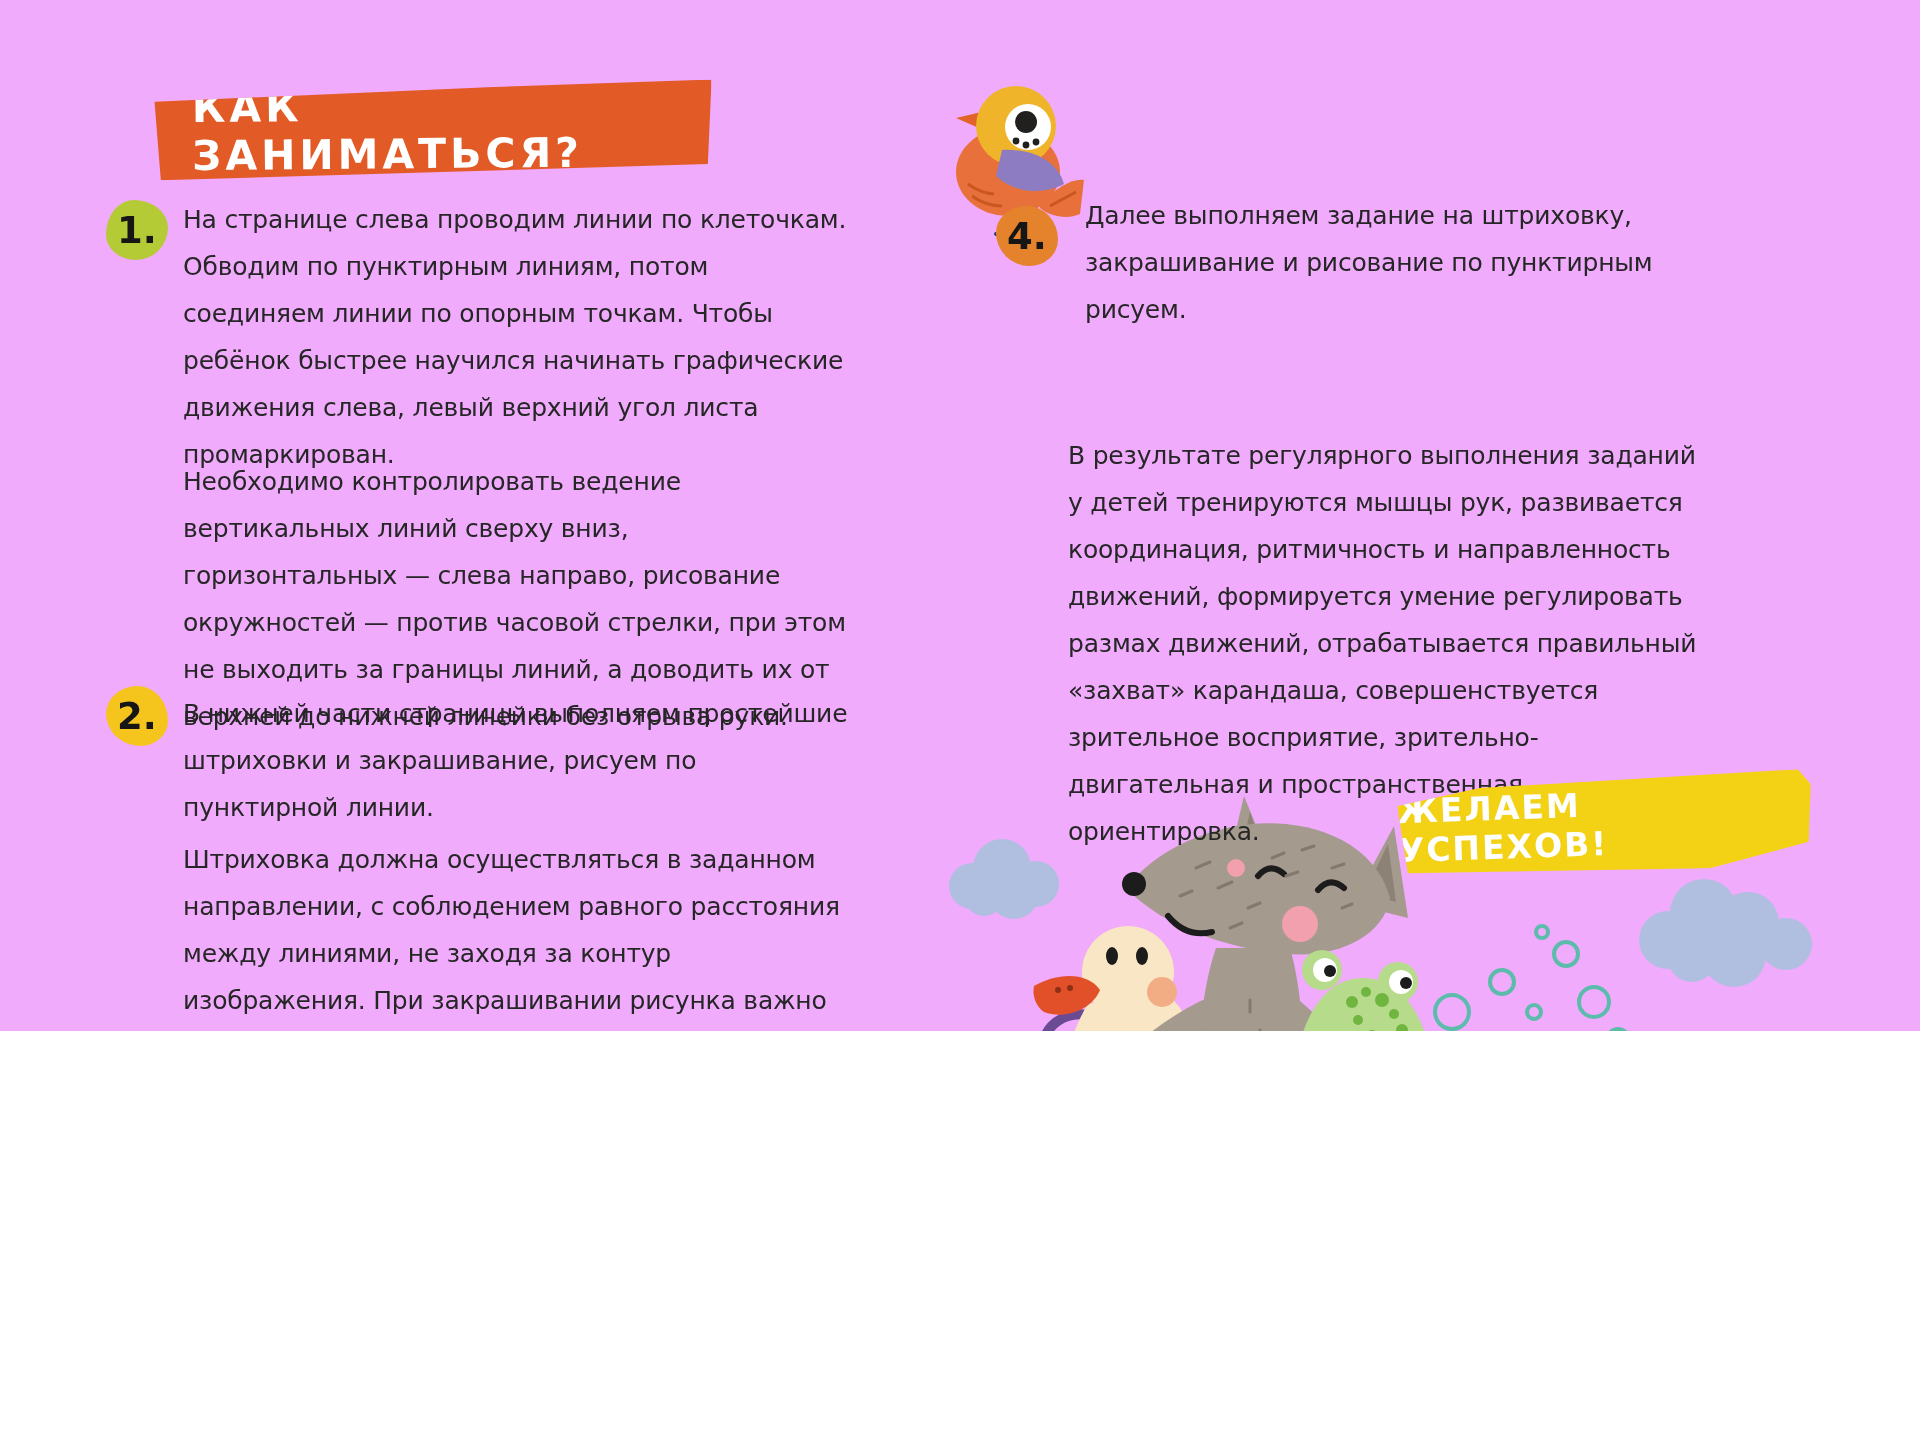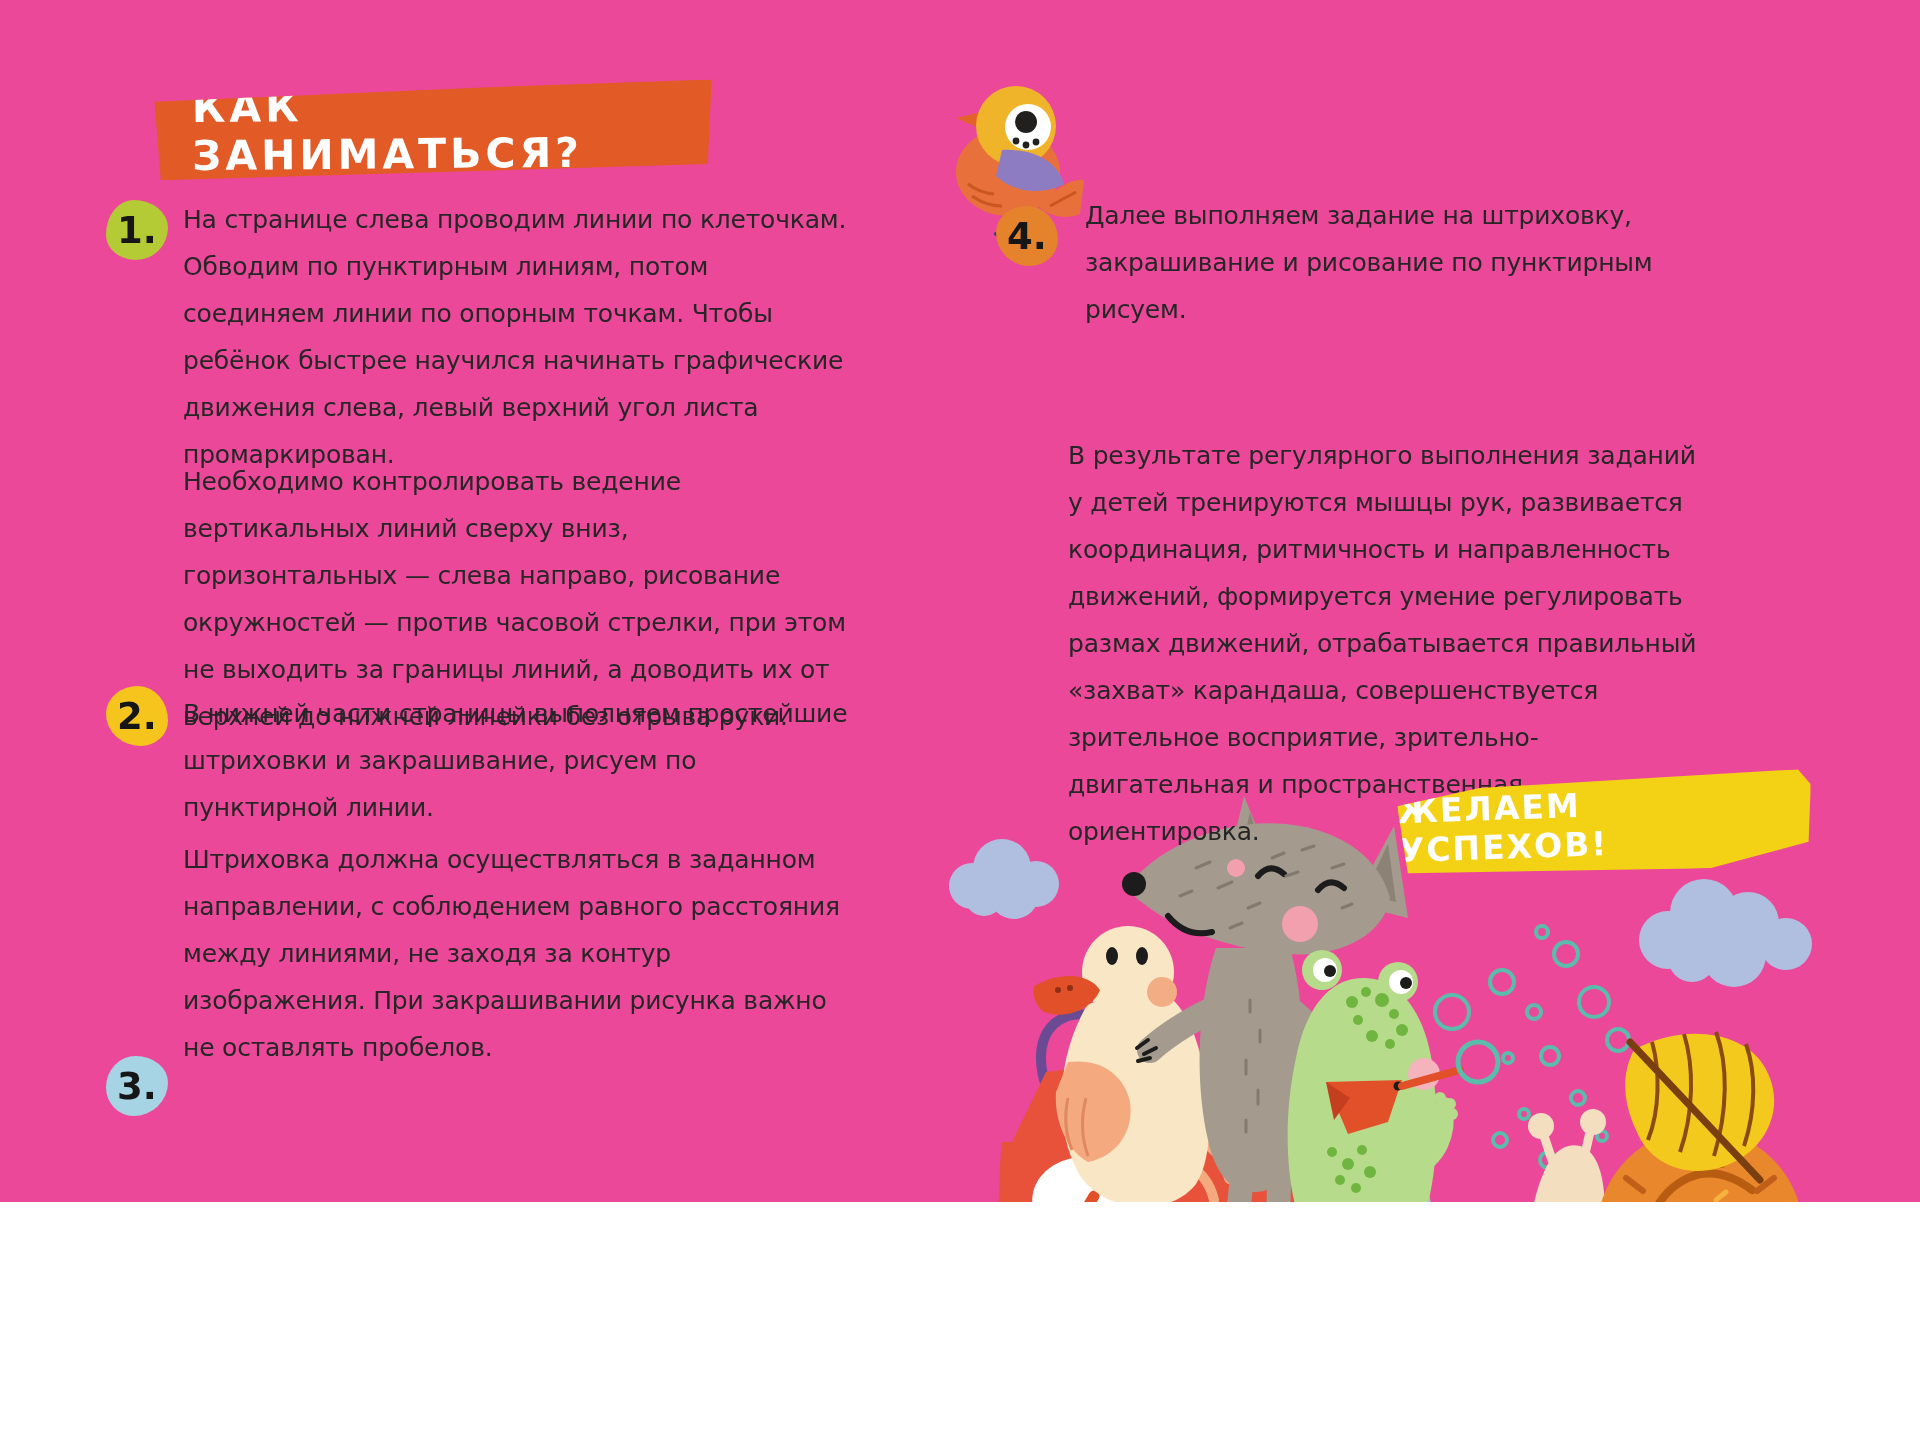--- a/index.html
+++ b/index.html
@@ -1,16 +1,16 @@
 <!DOCTYPE html>
 <html><head>
 <meta charset="utf-8">
 <style>
   html,body{margin:0;padding:0;background:#ffffff;}
-  .page{position:relative;width:1920px;height:1202px;background:#ec4899;overflow:hidden;
+  .page{position:relative;width:1920px;height:1031px;background:#f0abfc;overflow:hidden;
         font-family:"DejaVu Sans",sans-serif;color:#222;text-decoration:underline;}
   .scene{position:absolute;left:0;top:0;width:1920px;height:1429px;}
   .para{position:absolute;font-size:25px;line-height:47px;letter-spacing:-0.2px;color:#262626;}
   .para-left{width:665px;}
   .para-right{width:650px;}
   .s1a{left:183px;top:196px;}
   .s1b{left:183px;top:458px;}
   .s2a{left:183px;top:690px;}
   .s2b{left:183px;top:836px;}
   .s3a{left:183px;top:1062px;}

